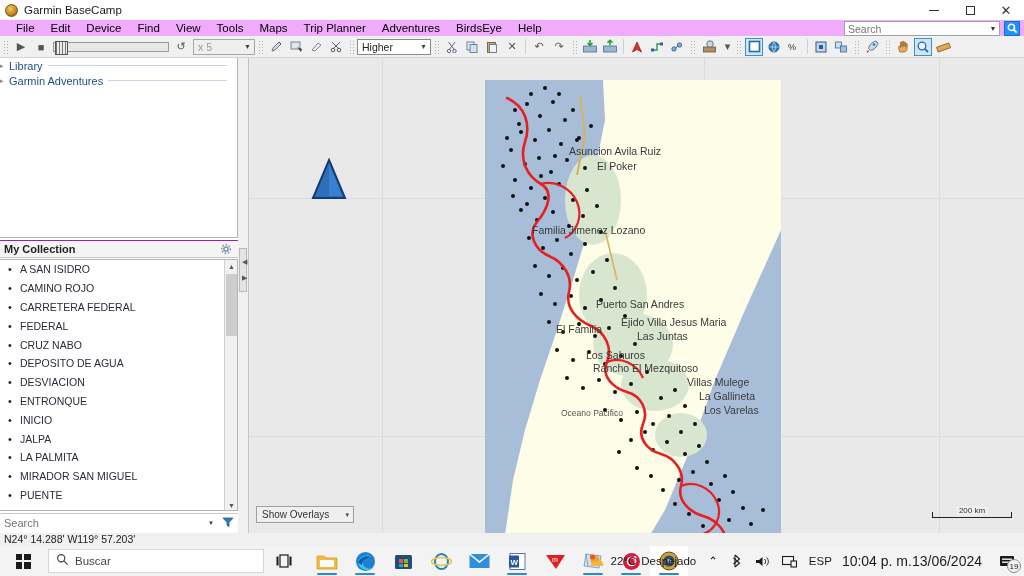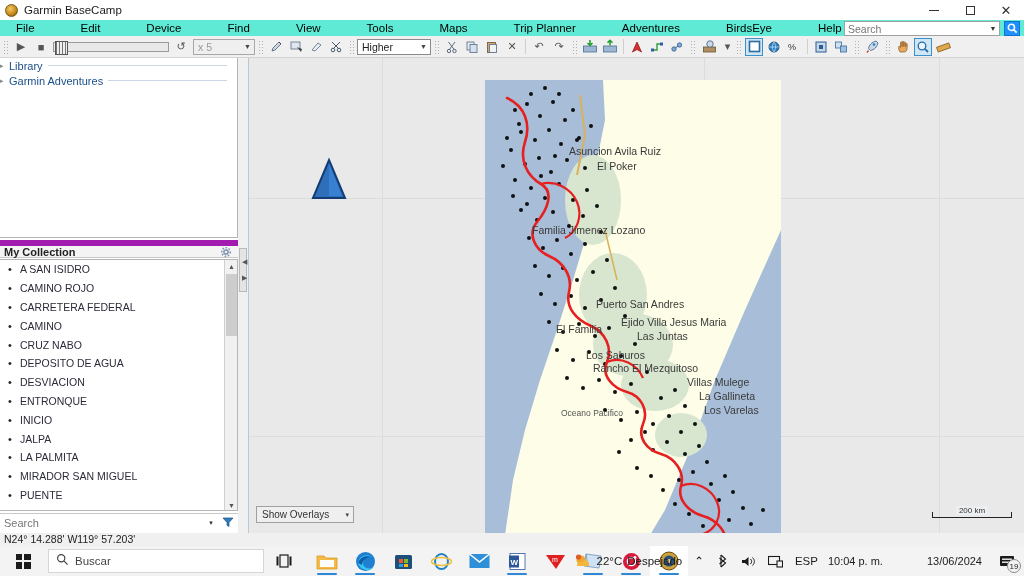--- a/index.html
+++ b/index.html
@@ -31,21 +31,21 @@
     width:36px; height:20px; display:flex; align-items:center; justify-content:center;
     font-size:11px; color:#333;
   }
   .glyph-min { display:block; width:10px; height:1px; background:#333; }
   .glyph-max { display:block; width:9px; height:9px; border:1px solid #333; }
   .glyph-close { font-size:13px; line-height:13px; }
 
   
   .menubar {
     position:absolute; left:0; top:20px; width:1024px; height:16px;
-    background:#5eead4; display:flex; align-items:center; padding-left:8px;gap:30px;
+    background:#f0abfc; display:flex; align-items:center; padding-left:8px;
   }
   .menu-item {
     padding:0 8px; font-size:11.5px; color:#000; height:16px;
     display:flex; align-items:center; cursor:default;
   }
 
   
   .top-search {
     position:absolute; right:24px; top:21px; width:156px; height:15px;
     border:1px solid #a0a0a0; background:#fff; display:flex; align-items:center;
@@ -99,21 +99,21 @@
     position:absolute; left:0; top:0; width:238px; height:180px;
     background:#fff; border:1px solid #b5b5b5; border-left:0; border-top:0;
   }
   .tree-row { height:15px; display:flex; align-items:center; }
   .tree-arrow { width:9px; font-size:7px; color:#8a8a8a; }
   .tree-label { color:#1b4e8a; font-size:11px; margin-right:5px; }
   .tree-rule { flex:1; height:1px; background:#c8d6e5; margin-right:10px; }
 
   .collection-header {
     position:absolute; left:0; top:182px; width:238px; height:18px;
-    background:#f4f4f4; border-top:6px solid #a21caf; border-bottom:1px solid #c9c9c9;
+    background:#f4f4f4; border-top:1px solid #a21caf; border-bottom:1px solid #c9c9c9;
     display:flex; align-items:center; padding-left:4px;
   }
   .collection-header .ch-title { font-weight:bold; font-size:11px; color:#222; }
   .gear-icon { position:absolute; right:6px; width:12px; height:12px; }
 
   .list-pane {
     position:absolute; left:0; top:201px; width:238px; height:252px;
     background:#fff; border:1px solid #b5b5b5; border-left:0; overflow:hidden;
   }
   .list-item {
@@ -219,21 +219,21 @@
     justify-content:center; position:relative;
   }
   .tb-app.running::after {
     content:""; position:absolute; bottom:1px; left:9px; width:20px; height:2.5px;
     background:#2e88d6; border-radius:2px;
   }
   .tb-app.active { background:#ffffff; }
   .tray { position:absolute; right:0; top:0; height:30px; display:flex; align-items:center; }
   .tray-item { padding:0 6px; font-size:11.5px; color:#1b1b1b; display:flex;
     align-items:center; height:30px; }
-  .tray-clock { text-align:left; line-height:13px; font-size:11px; padding:0 8px 0 4px;gap:44px; }
+  .tray-clock { text-align:left; line-height:13px; font-size:14px; padding:0 8px 0 4px; }
   .notif { position:relative; width:34px; height:30px; display:flex;
     align-items:center; justify-content:center; }
   .notif .badge {
     position:absolute; right:3px; bottom:3px; min-width:14px; height:14px;
     border-radius:50%; background:#f3f3f3; border:1px solid #8a8a8a;
     font-size:8px; color:#222; display:flex; align-items:center; justify-content:center;
   }
   .weather-icon { width:18px; height:16px; margin-right:5px; position:relative; }
 </style>
 </head>
@@ -490,21 +490,21 @@
       <div class="list-item">
           <span class="li-bullet">•</span>
           <span>CAMINO ROJO</span>
         </div>
       <div class="list-item">
           <span class="li-bullet">•</span>
           <span>CARRETERA FEDERAL</span>
         </div>
       <div class="list-item">
           <span class="li-bullet">•</span>
-          <span>CAMINO</span>
+          <span>FEDERAL</span>
         </div>
       <div class="list-item">
           <span class="li-bullet">•</span>
           <span>CRUZ NABO</span>
         </div>
       <div class="list-item">
           <span class="li-bullet">•</span>
           <span>DEPOSITO DE AGUA</span>
         </div>
       <div class="list-item">

